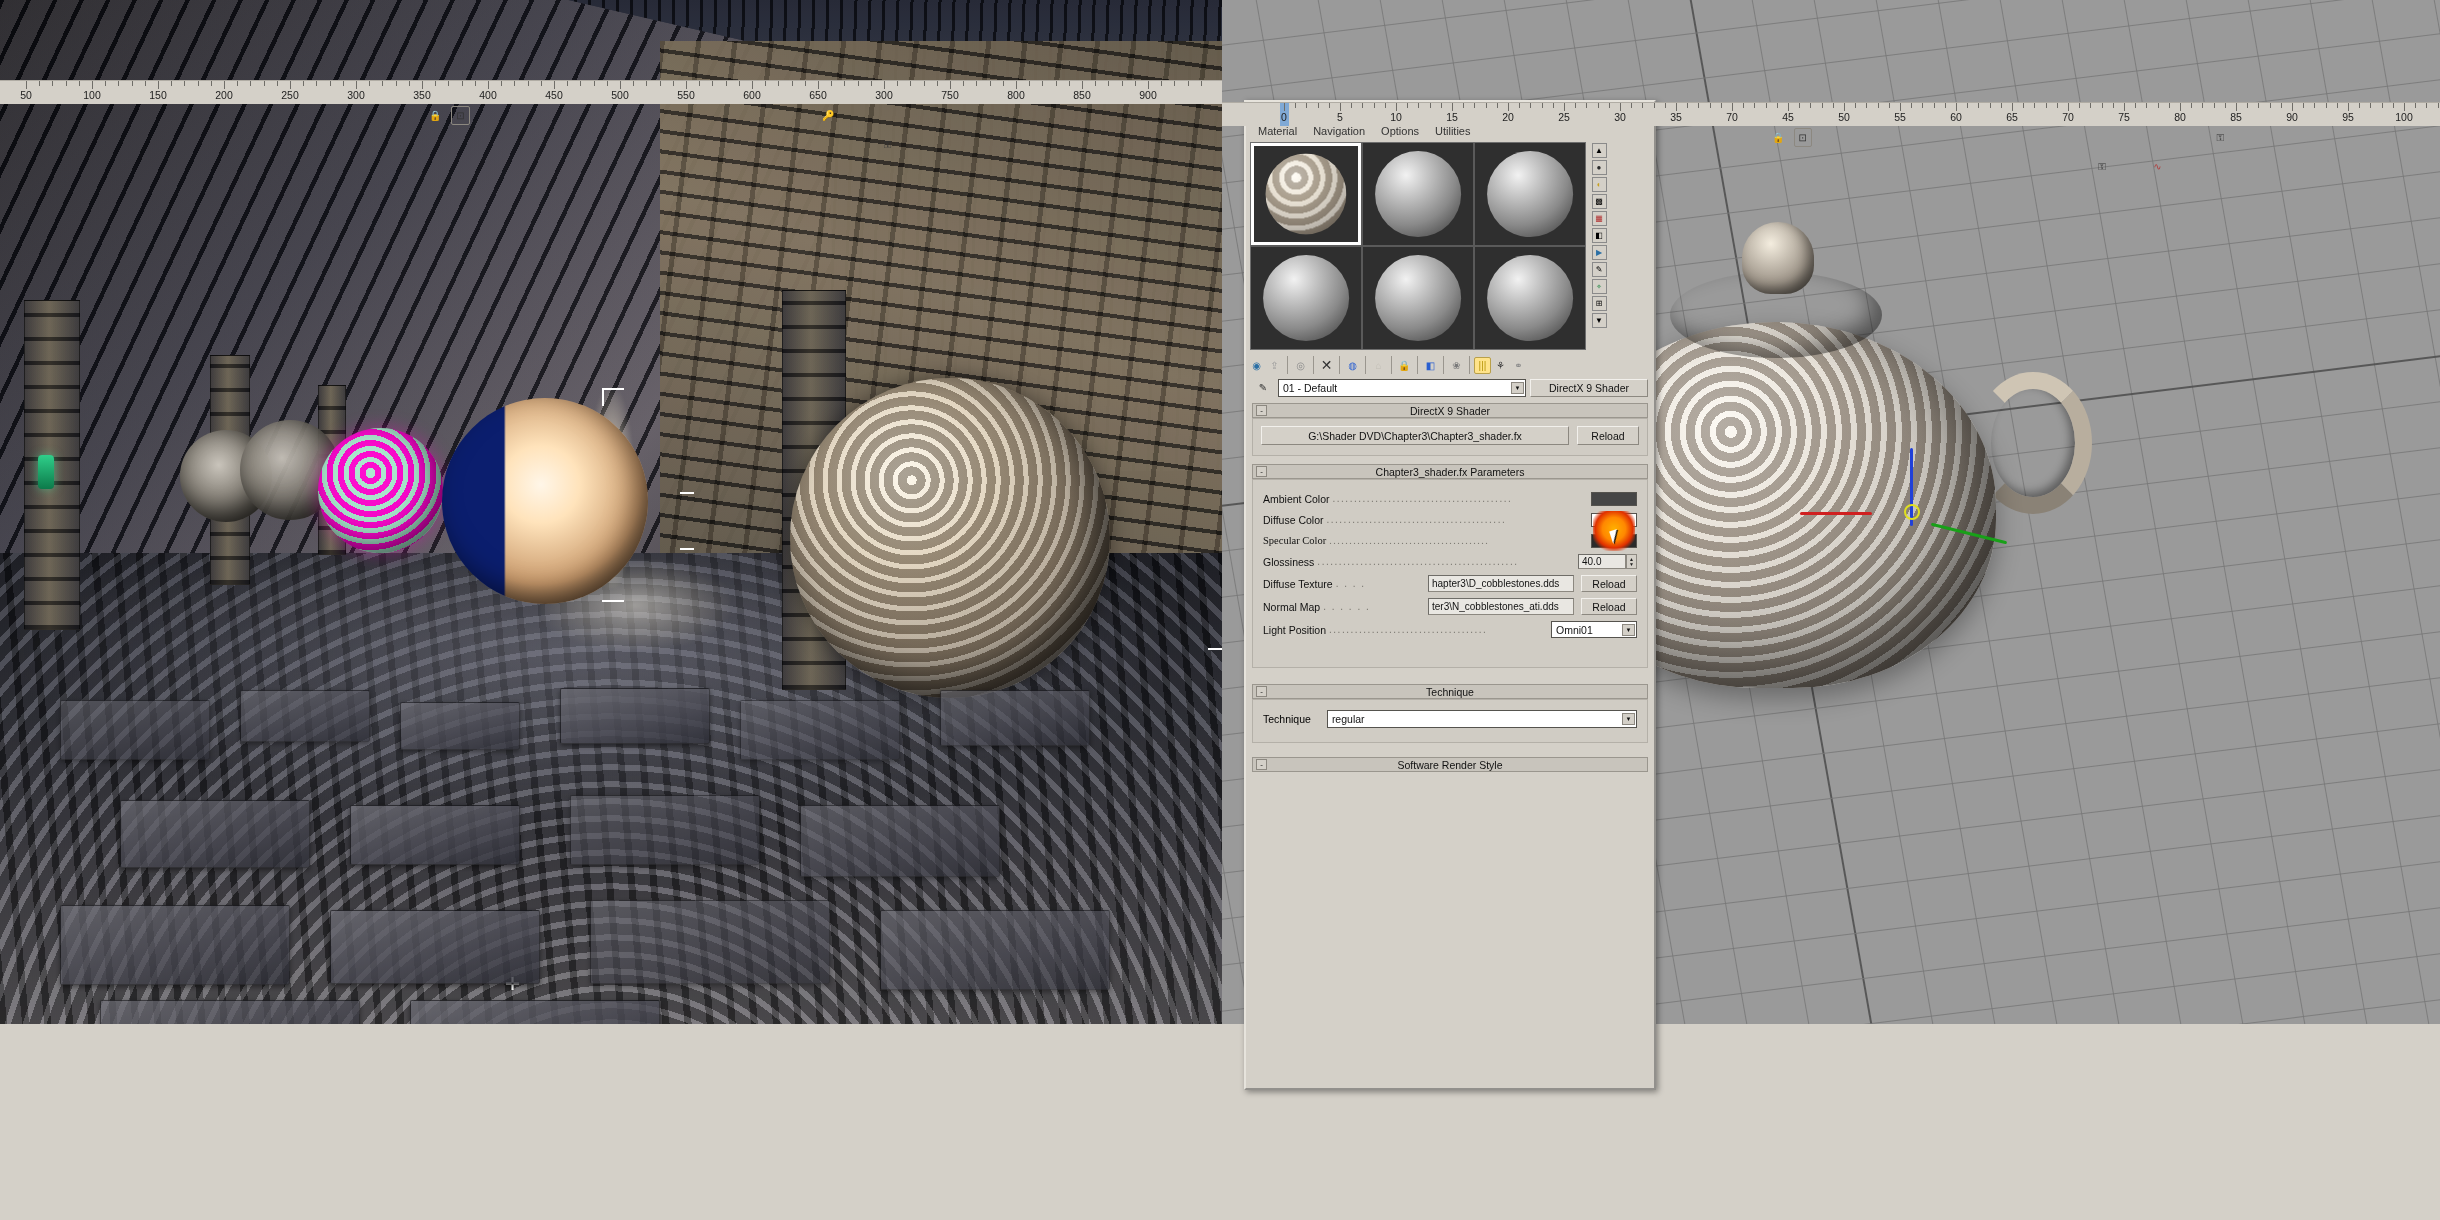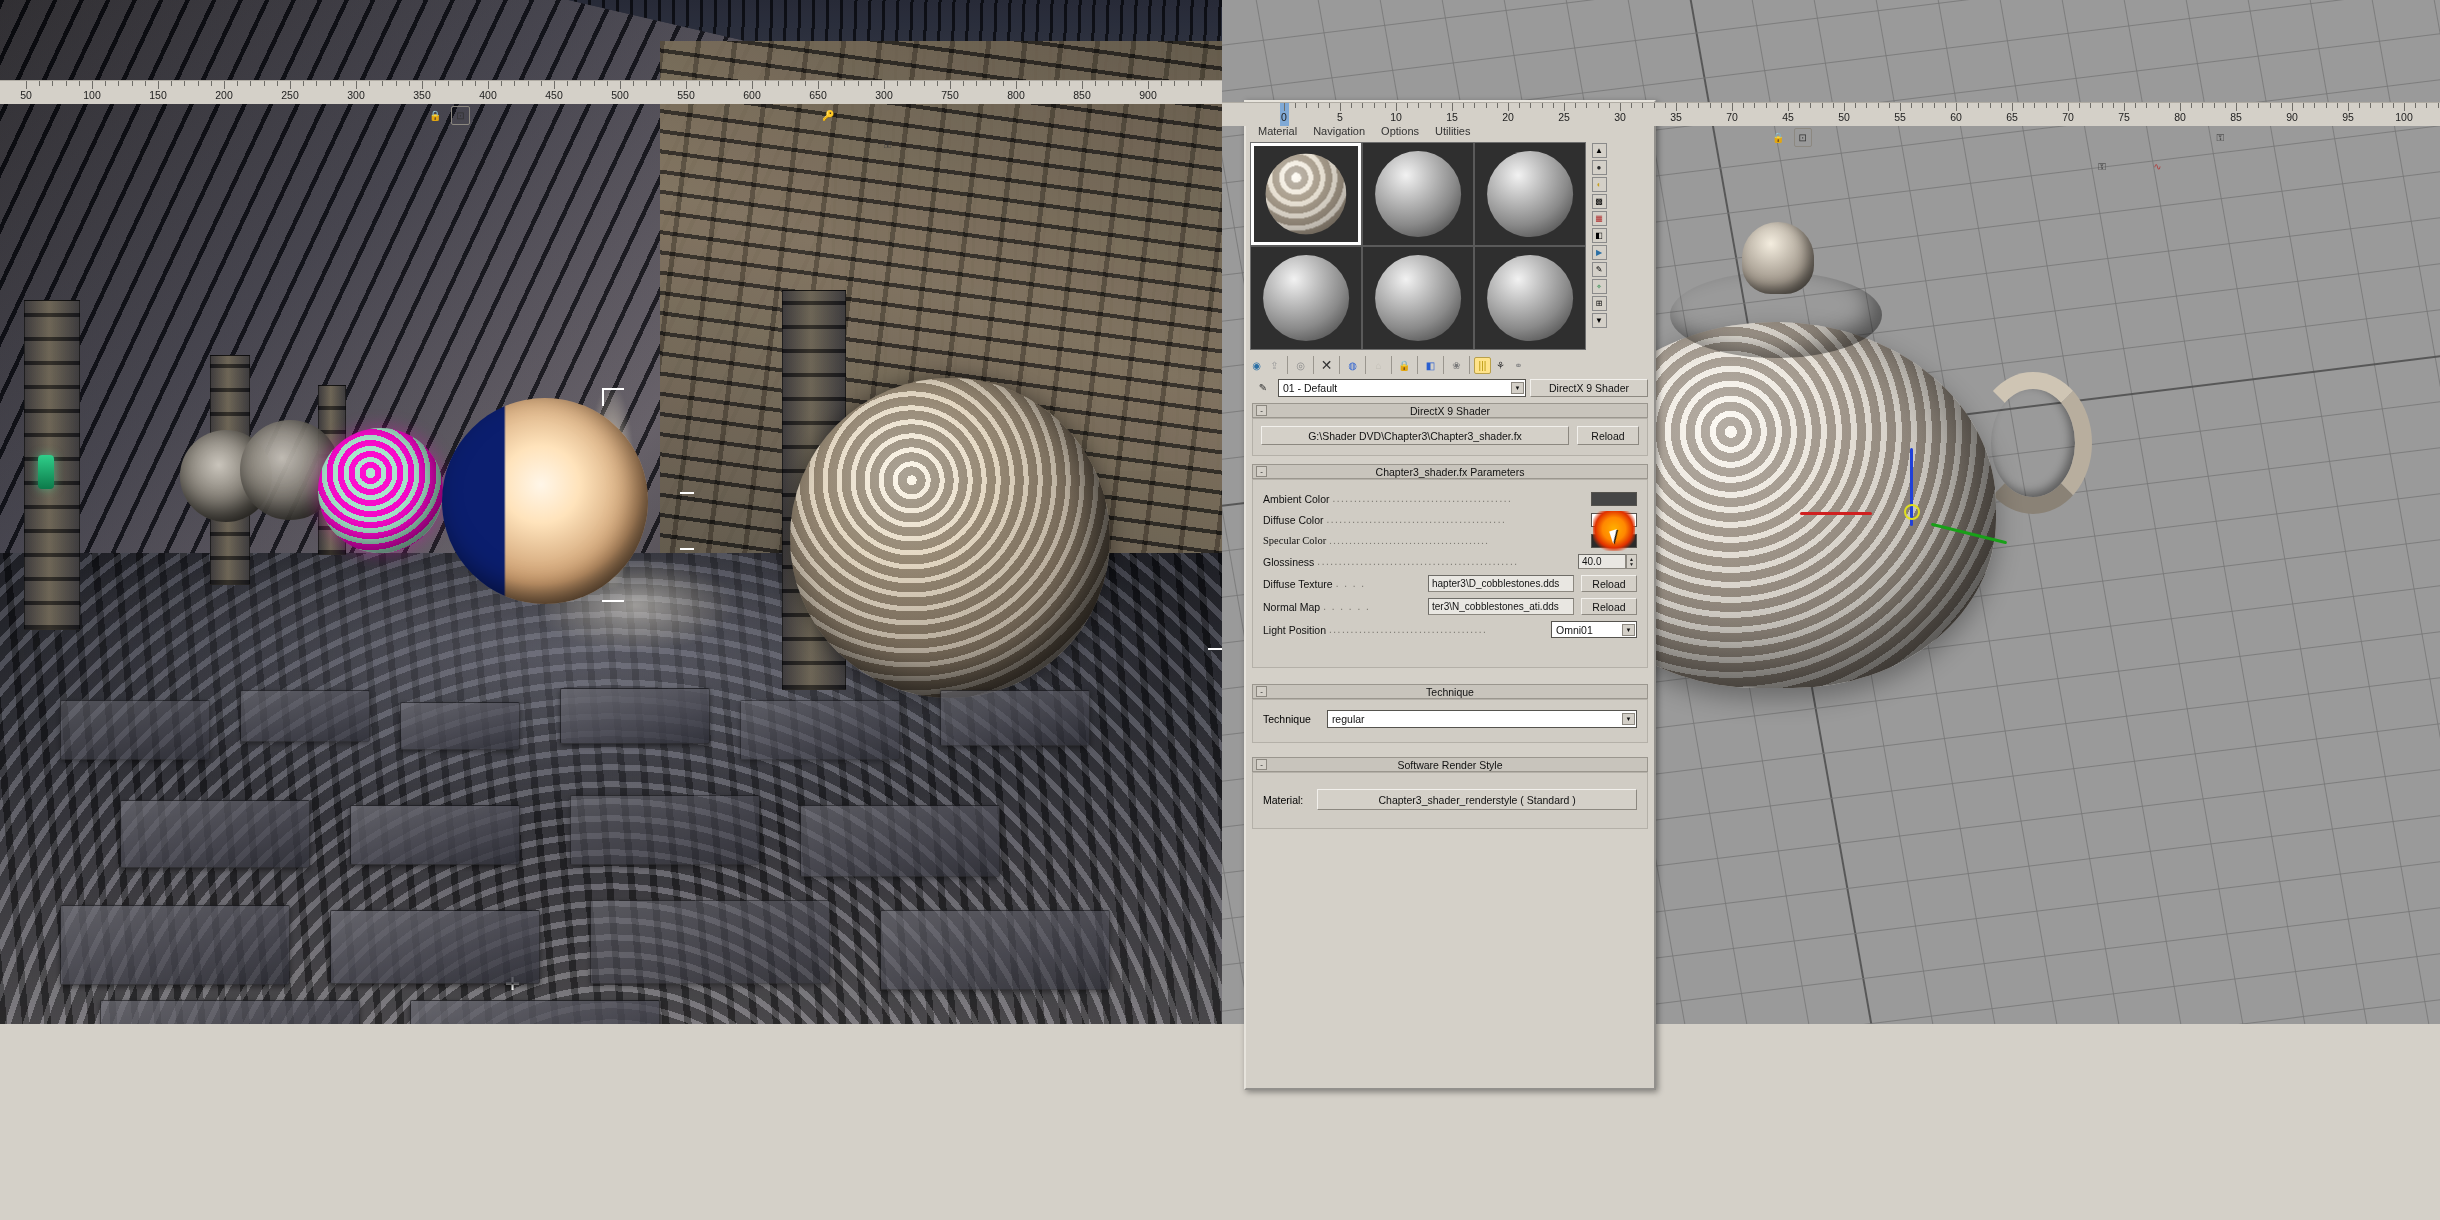--- a/index.html
+++ b/index.html
@@ -936,28 +936,20 @@
             <span class="combo" style="flex:1; height:18px;">
               <span>regular</span>
               <span class="cbtn">▼</span>
             </span>
           </div>
         </div>
 
         <div class="rollup-hdr" style="margin-top:14px;">
           <span class="minus">-</span>
           <span>Software Render Style</span>
-        </div>
-        <div class="rollup-body" style="padding:16px 10px 18px 10px;">
-          <div style="display:flex; align-items:center; gap:14px;">
-            <span style="font-size:10.5px;">Material:</span>
-            <span class="btn3d" style="flex:1; height:21px;">
-              <span>Chapter3_shader_renderstyle  ( Standard )</span>
-            </span>
-          </div>
         </div>
       </div>
     </div>
 
     <div class="trackrow" style="padding:1px 4px;">
       <div style="width:440px;"></div>
       <div class="timefield" style="width:140px;">
         <span>0 / 100</span>
       </div>
       <div class="timefield" style="width:26px;">›</div>

